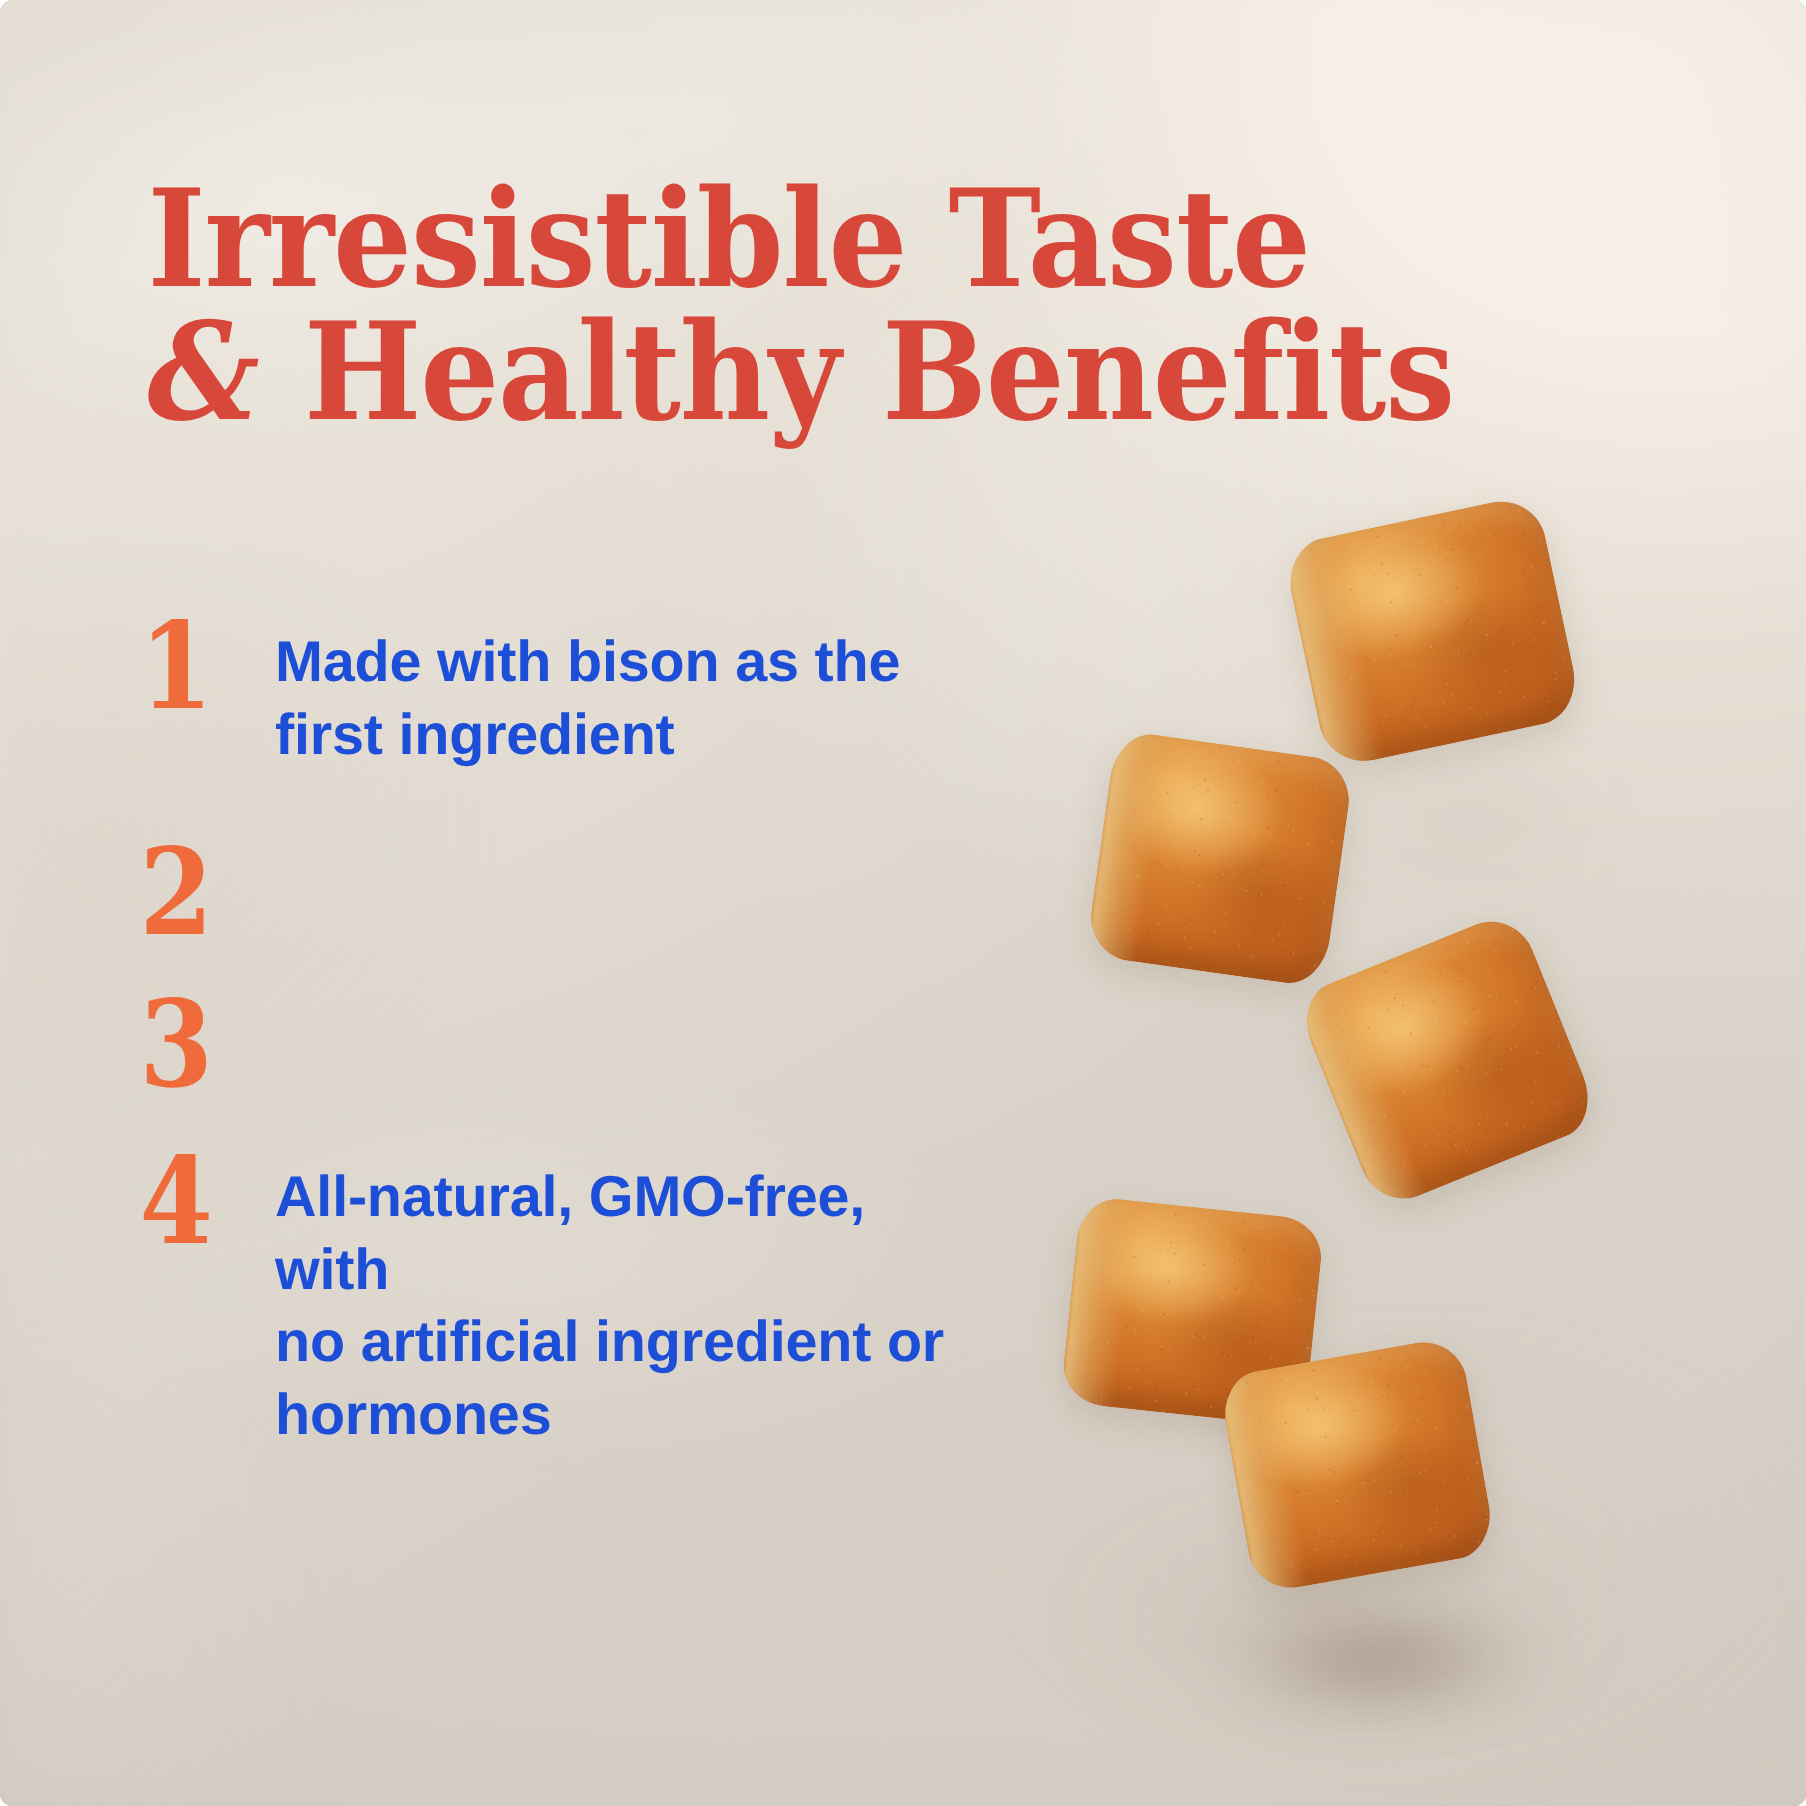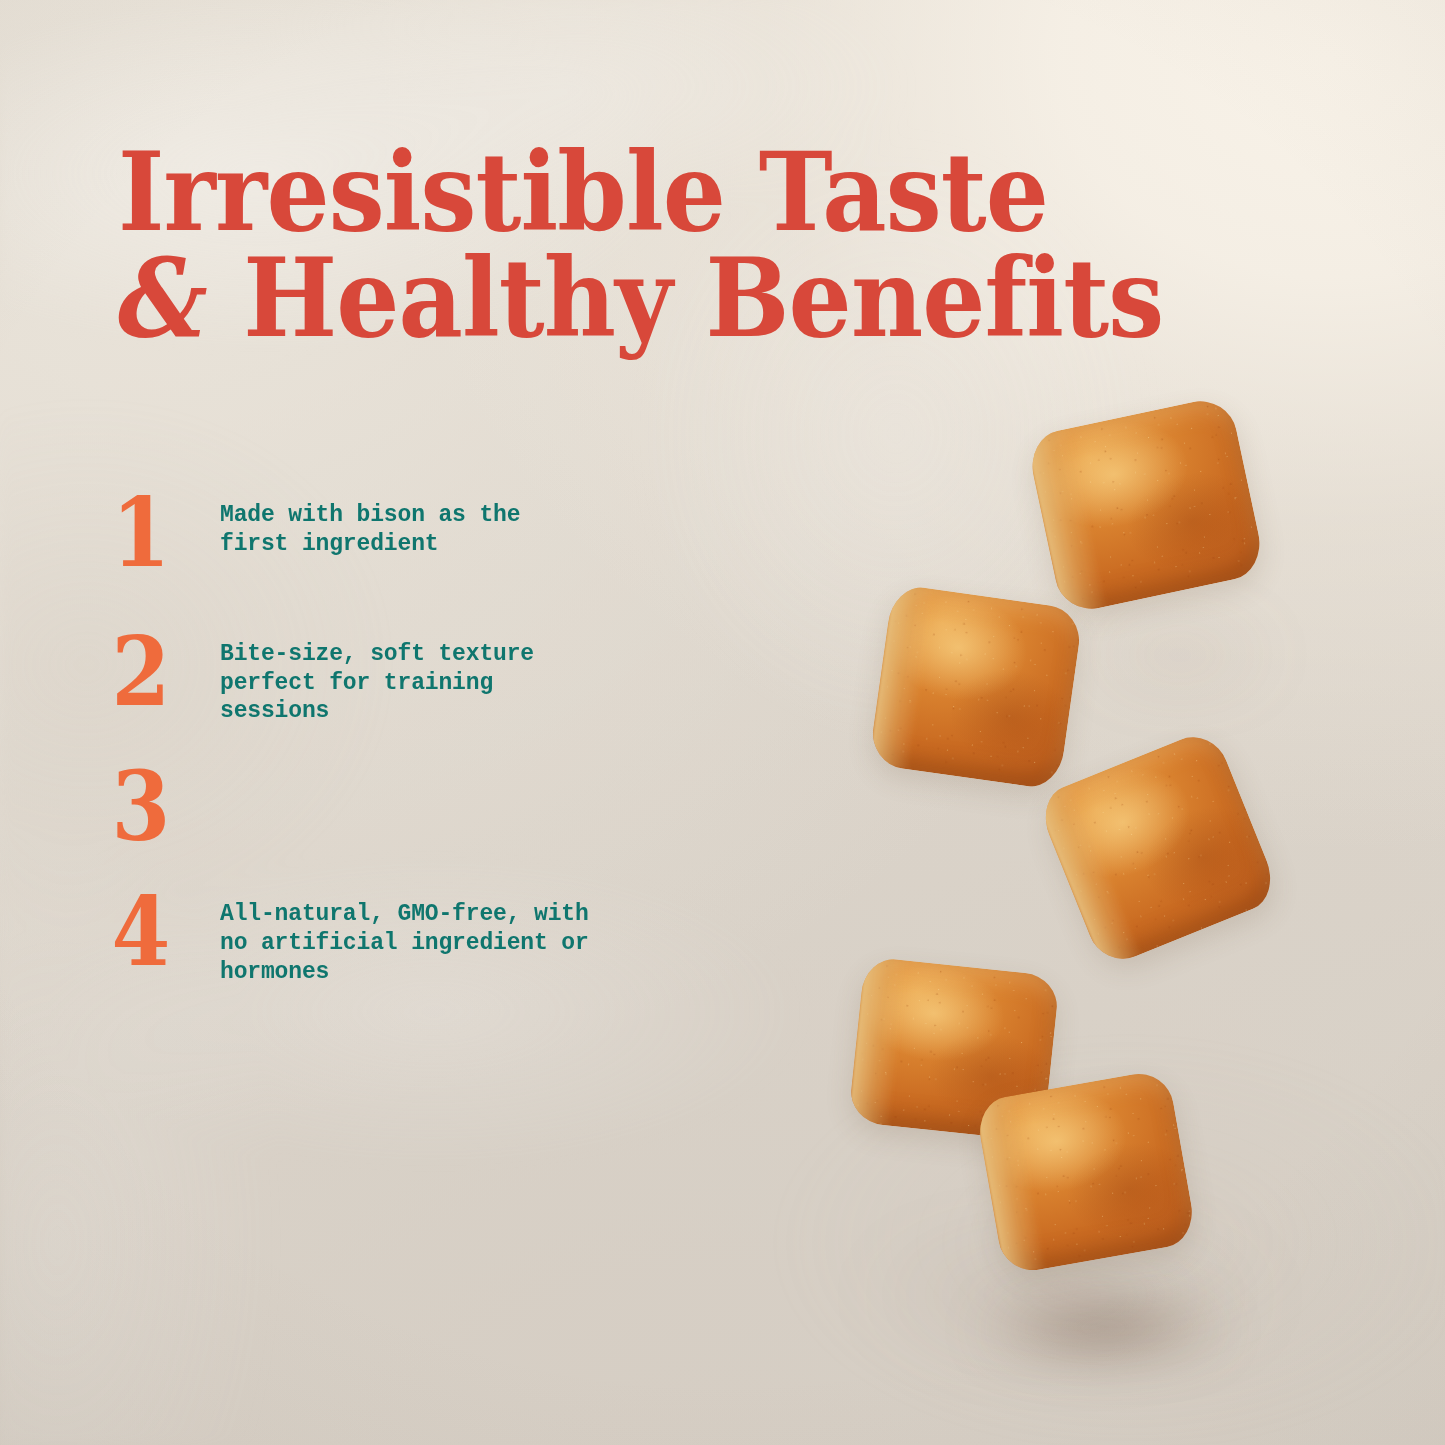--- a/index.html
+++ b/index.html
@@ -7,20 +7,21 @@
     padding: 0;
     background: #ffffff;
   }
   #canvas {
     position: relative;
     width: 1445px;
     height: 1445px;
     overflow: hidden;
     font-family: "Liberation Sans", sans-serif;
     background: #ded6cc;
+    border-radius: 10px;
   }
 
   
   .bg-base {
     position: absolute;
     inset: 0;
     background:
       radial-gradient(115% 95% at 92% 4%, #f8f2e8 0%, rgba(248,242,232,0.85) 16%, rgba(240,233,222,0.45) 34%, rgba(222,214,204,0) 58%),
       radial-gradient(120% 110% at 12% 10%, #eae4da 0%, rgba(231,225,215,0.6) 28%, rgba(222,214,204,0) 62%),
       radial-gradient(140% 120% at 50% 110%, #d5cdc3 0%, rgba(213,205,195,0.4) 40%, rgba(222,214,204,0) 75%),
@@ -89,24 +90,24 @@
     font-weight: 700;
     font-size: 96px;
     line-height: 0.86;
     text-align: left;
     padding-left: 4px;
     transform: scaleX(0.88);
     transform-origin: left top;
   }
   .benefit-text {
     flex: 1 1 auto;
-    color: #0f766e;
-    font-family: Liberation Mono, monospace;
+    color: #1d4ed8;
+    font-family: Liberation Sans, sans-serif;
     font-weight: 600;
-    font-size: 23px;
+    font-size: 46px;
     line-height: 1.26;
     letter-spacing: -0.15px;
     padding-top: 9px;
     white-space: pre-line;
   }
   
   .benefit.i1 { margin-bottom: 56px; }
   .benefit.i2 { margin-bottom: 40px; }
   .benefit.i3 { margin-bottom: 42px; }
 
@@ -227,23 +228,20 @@
   <div class="benefits">
 
     <div class="benefit i1">
       <div class="benefit-num">1</div>
       <div class="benefit-text">Made with bison as the
 first ingredient</div>
     </div>
 
     <div class="benefit i2">
       <div class="benefit-num">2</div>
-      <div class="benefit-text"> Bite-size, soft texture
-perfect for training
-sessions</div>
     </div>
 
     <div class="benefit i3">
       <div class="benefit-num">3</div>
     </div>
 
     <div class="benefit i4">
       <div class="benefit-num">4</div>
       <div class="benefit-text">All-natural, GMO-free, with
 no artificial ingredient or

